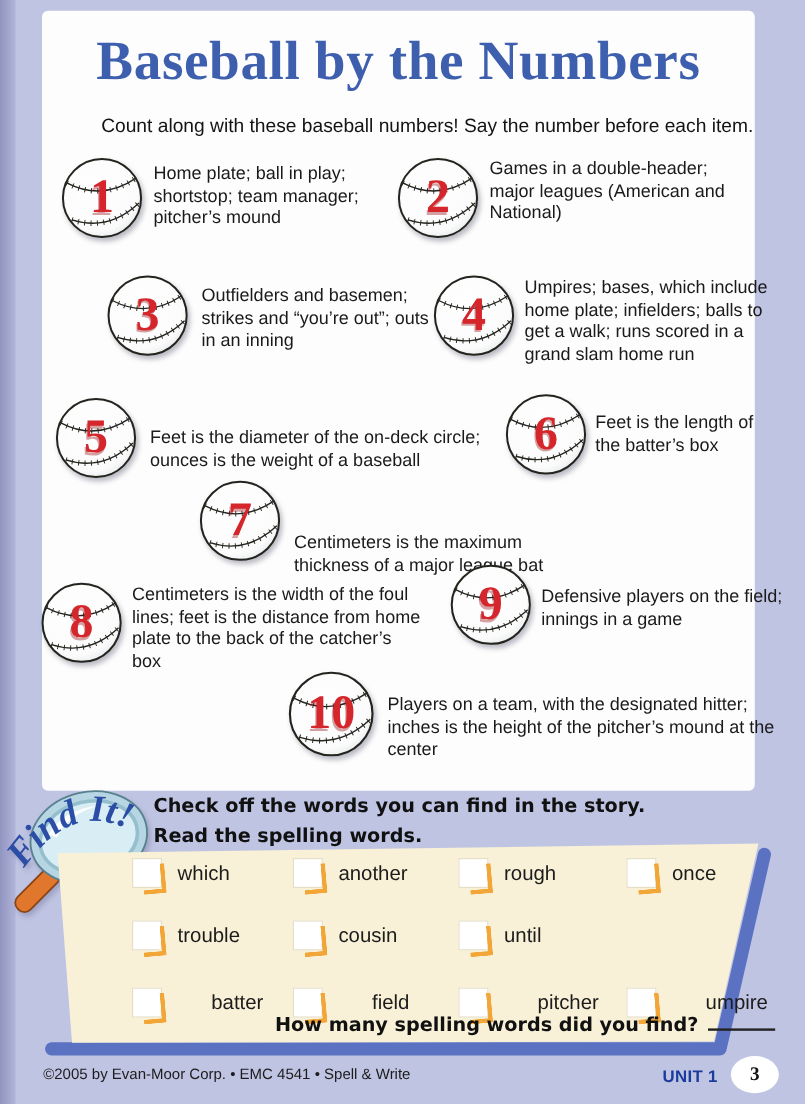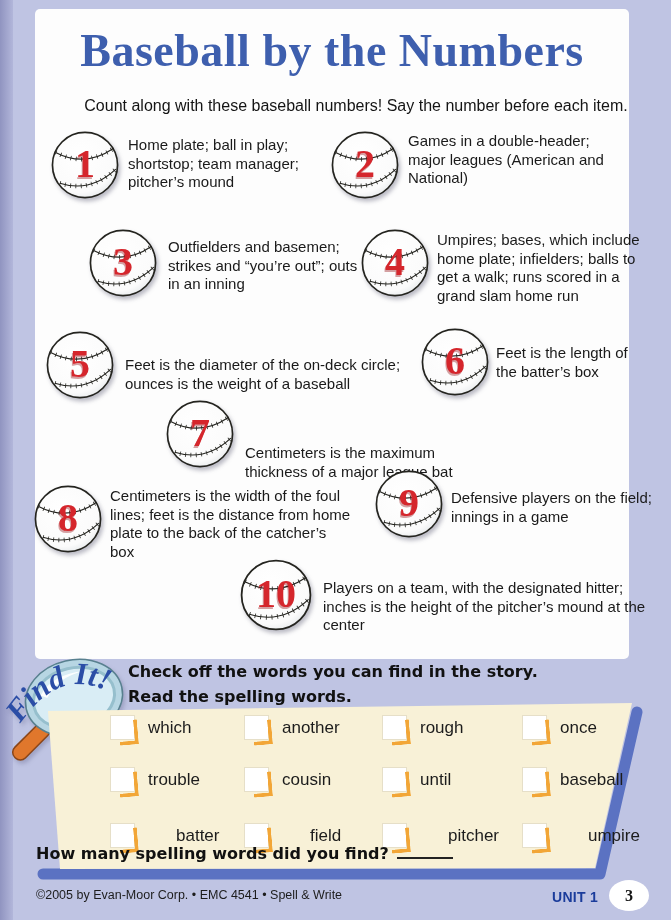--- a/index.html
+++ b/index.html
@@ -49,21 +49,21 @@
   .word-item{position:absolute;display:flex;align-items:center;height:25px;padding-left:40px;}
   .cb{width:23px;height:23px;background:#ffffff;border:1px solid #e6dfc8;
     position:relative;margin-right:13px;flex:none;}
   .cb::after{content:"";position:absolute;right:-4px;bottom:-6px;width:15px;height:21px;
     border-right:4px solid #f2a637;border-bottom:4px solid #f2a637;border-radius:1px;
     transform:rotate(-5deg);}
   .word-label{font-size:17px;color:#1c1c1c;}
   .r1{top:17px;} .r2{top:69px;} .r3{top:125px;gap:28px;}
   .c1{left:34px;} .c2{left:168px;} .c3{left:306px;} .c4{left:446px;}
 
-  .question{position:absolute;left:36px;top:843px;width:610px;text-align:left;
+  .question{position:absolute;left:36px;top:843px;width:610px;text-align:right;
     font-family:"DejaVu Sans",sans-serif;font-weight:bold;font-size:16px;color:#111;}
   .blank{display:inline-block;width:56px;height:14px;border-bottom:2px solid #222;
     margin-left:8px;vertical-align:baseline;}
 
   .footer-copy{position:absolute;left:36px;top:888px;font-size:12.5px;color:#1c1c1c;}
   .footer-unit{position:absolute;left:552px;top:889px;font-size:14px;font-weight:bold;
     color:#1b3c9b;letter-spacing:0.3px;}
   .page-circle{position:absolute;left:609px;top:880px;width:40px;height:31px;
     background:#ffffff;border-radius:50%;display:flex;align-items:center;justify-content:center;
     font-family:"Liberation Serif",serif;font-weight:bold;font-size:16px;color:#141414;}
@@ -230,24 +230,20 @@
     <span class="word-label">trouble</span>
   </div>
   <div class="word-item r2 c2">
     <span class="cb"></span>
     <span class="word-label">cousin</span>
   </div>
   <div class="word-item r2 c3">
     <span class="cb"></span>
     <span class="word-label">until</span>
   </div>
-  <div class="word-item r2 c4">
-    <span class="cb"></span>
-    <span class="word-label">baseball</span>
-  </div>
   <div class="word-item r3 c1">
     <span class="cb"></span>
     <span class="word-label">batter</span>
   </div>
   <div class="word-item r3 c2">
     <span class="cb"></span>
     <span class="word-label">field</span>
   </div>
   <div class="word-item r3 c3">
     <span class="cb"></span>

